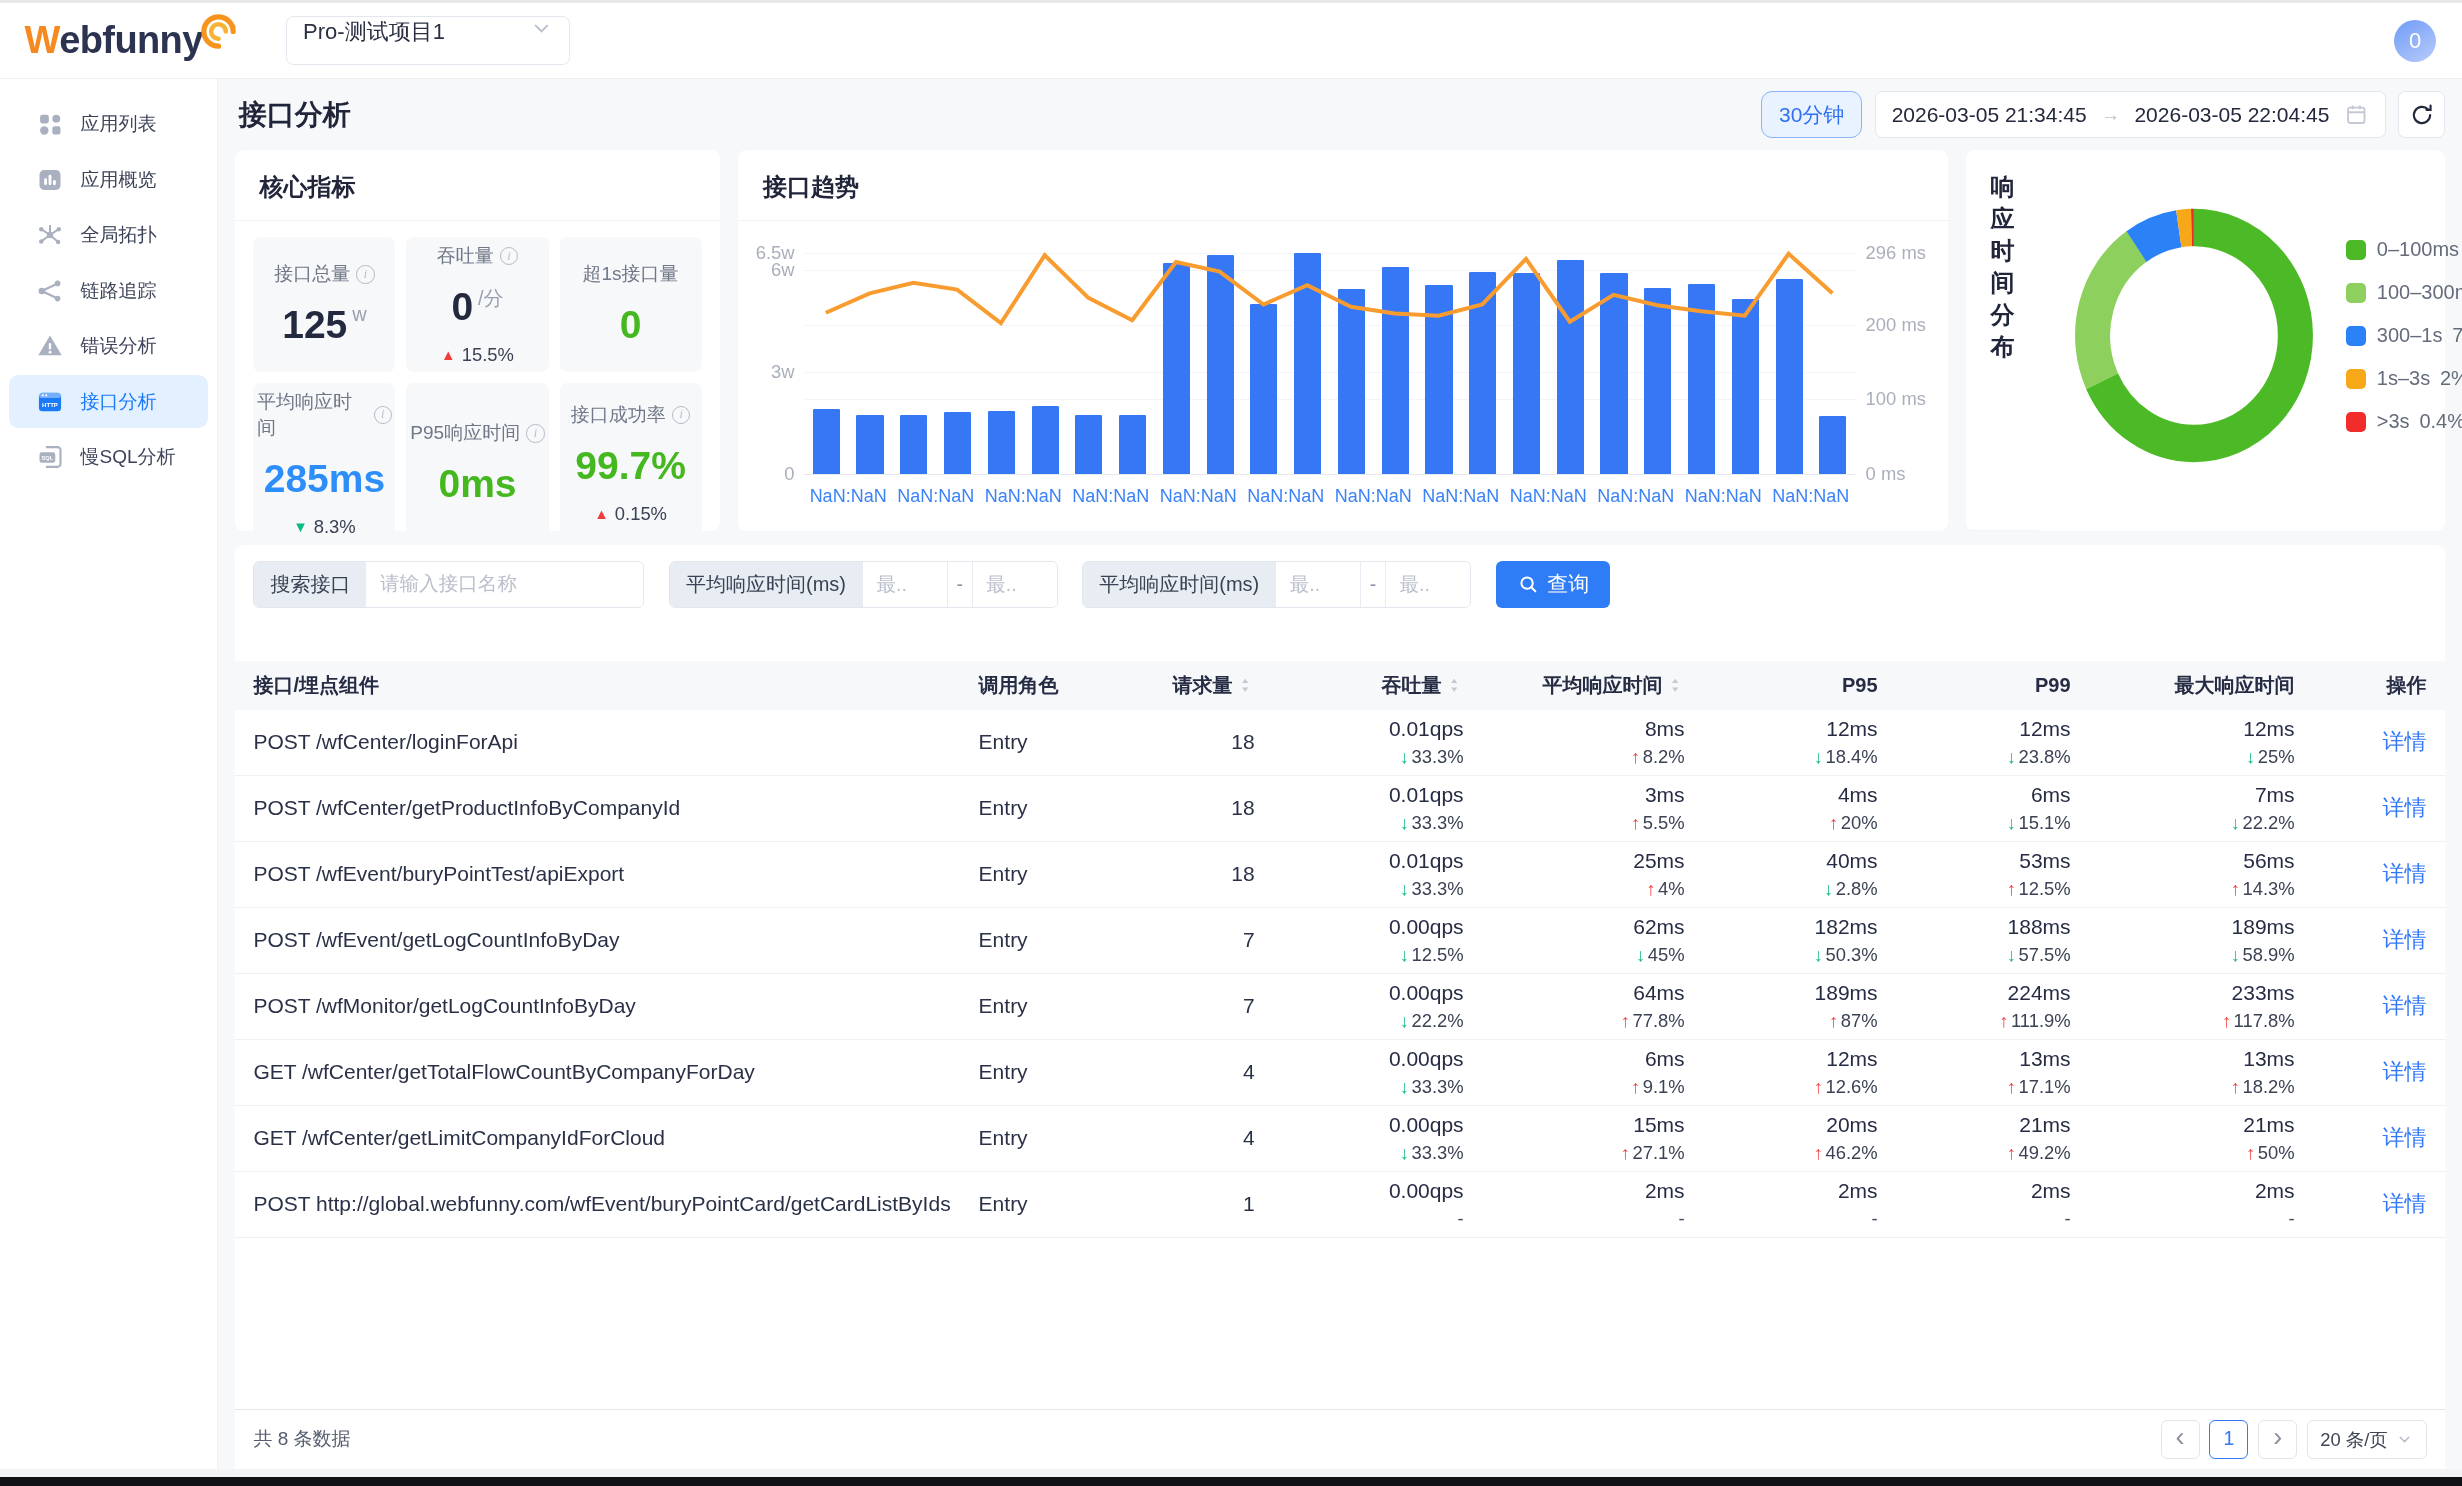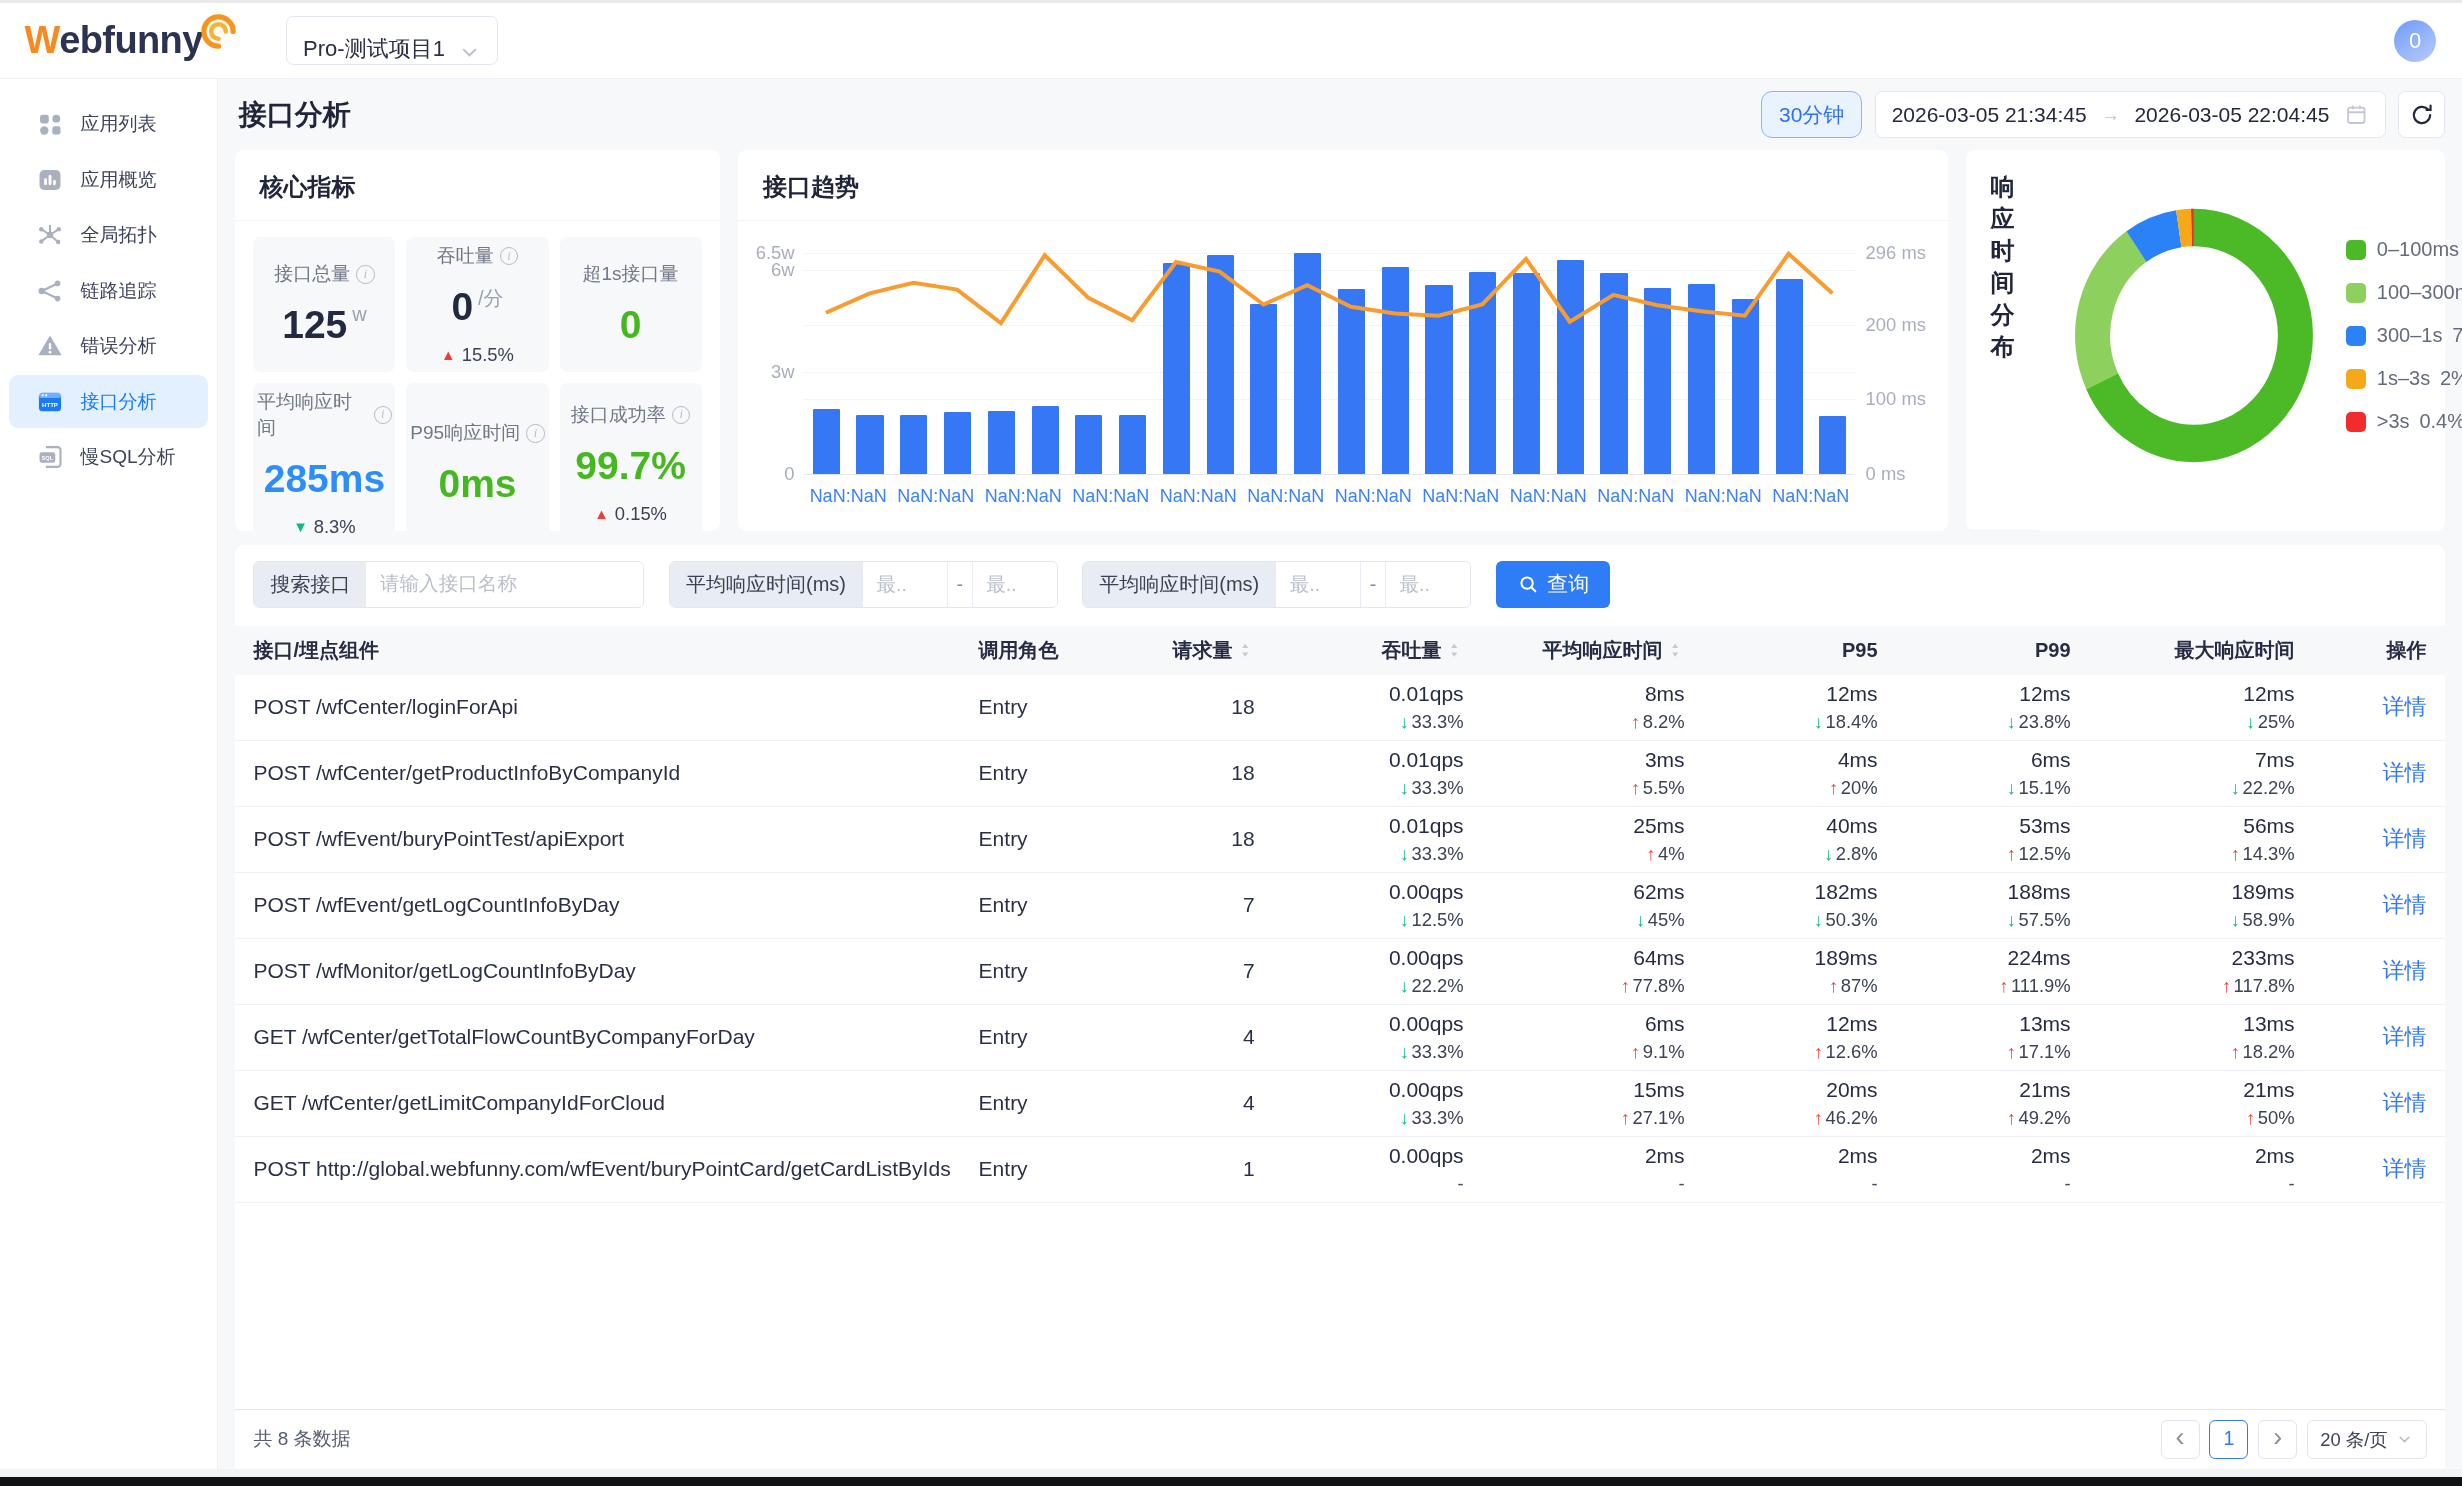--- a/index.html
+++ b/index.html
@@ -5,21 +5,21 @@
   html,body{margin:0;padding:0;background:#e9eaec;}
   *{box-sizing:border-box;font-family:"Liberation Sans","DejaVu Sans",sans-serif;}
   .screen{position:relative;width:2462px;height:1487px;background:#f7f8fa;overflow:hidden;}
   
   .topbar{position:absolute;top:0;left:0;right:0;height:79px;background:#fff;border-top:3.7px solid #e8e9eb;border-bottom:1.2px solid #eef0f3;display:flex;align-items:center;z-index:5;}
   .logo{display:flex;align-items:center;margin-left:24.6px;cursor:pointer;}
   .logo-text{font-size:38px;font-weight:800;letter-spacing:-0.6px;}
   .logo-w{color:#f6891f;}
   .logo-rest{color:#2b3350;}
   .logo .icn svg{width:39px;height:39px;margin-left:-3.7px;margin-top:-18.4px;}
-  .project-select{margin-left:48px;width:212px;height:49px;border:1.2px solid #e3e6ec;border-radius:7.4px;display:flex;align-items:flex-end;justify-content:space-between;padding:0 16px;background:#fff;cursor:pointer;}
+  .project-select{margin-left:48px;width:284px;height:49px;border:1.2px solid #e3e6ec;border-radius:7.4px;display:flex;align-items:flex-start;justify-content:space-between;padding:0 16px;background:#fff;cursor:pointer;}
   .project-select span{font-size:22px;color:#2a3042;}
   .project-select .icn svg{width:23px;height:23px;color:#b9bfca;}
   .avatar{position:absolute;right:26px;top:50%;transform:translateY(-50%);width:42px;height:42px;border-radius:50%;background:linear-gradient(145deg,#6f9bf7,#b9ccfb);color:#fff;font-size:22px;display:flex;align-items:center;justify-content:center;cursor:pointer;}
   
   .sidebar{position:absolute;top:79px;left:0;bottom:18.4px;width:218px;background:#fff;border-right:1.2px solid #eef0f3;padding-top:16px;z-index:4;}
   .nav-item{height:53px;margin:2.5px 8.6px;display:flex;align-items:center;padding-left:27px;border-radius:9.8px;cursor:pointer;color:#3d4459;}
   .nav-item .icn{color:#a9b0c0;}
   .nav-item .icn svg{width:28px;height:28px;display:block;}
   .nav-label{font-size:19px;margin-left:17px;}
   .nav-item.active{background:#e3f0ff;color:#1a7af8;}
@@ -67,21 +67,21 @@
   .xlabels span{flex:1;text-align:center;font-size:18px;color:#3b82f6;}
   
   .card-donut{width:479px;display:flex;}
   .donut-body{flex:1;display:flex;align-items:center;padding:6.1px 22px 16px 24.6px;}
   .legend{margin-left:22px;display:flex;flex-direction:column;gap:20px;}
   .lg-row{display:flex;align-items:center;}
   .lg-swatch{width:20px;height:20px;border-radius:4.9px;flex:none;}
   .lg-label{font-size:20px;color:#646c7b;margin-left:11px;white-space:nowrap;}
   .lg-pct{font-size:20px;color:#646c7b;margin-left:9.8px;}
   
-  .table-card{flex:1;margin:13.5px 0 0;display:flex;flex-direction:column;border-radius:8.6px 8.6px 0 0;}
+  .table-card{flex:1;margin:13.5px 0 0;display:flex;flex-direction:column;border-radius:8.6px 8.6px 0 0;gap:35px;}
   .filter-bar{display:flex;align-items:center;gap:24.6px;padding:16px 18.4px 18.4px;}
   .f-group{display:flex;align-items:stretch;border:1.2px solid #e3e6ec;border-radius:6.1px;overflow:hidden;height:47px;background:#fff;}
   .f-label{background:#e8ecf3;display:flex;align-items:center;padding:0 16px;font-size:20px;color:#3a4254;white-space:nowrap;}
   .f-group input{border:none;outline:none;font-size:19.6px;padding:0 13.5px;color:#2a3042;}
   .f-group input::placeholder{color:#b9bfcb;}
   .inp-search{width:277px;font-family:Liberation Serif, serif;}
   .inp-sm{width:85px;border-left:1.2px solid #e8ebf1 !important;}
   .f-dash{display:flex;align-items:center;padding:0 8.6px;color:#8a90a0;font-size:19.6px;border-left:1.2px solid #e8ebf1;}
   .inp-sm2{border-left:1.2px solid #e8ebf1 !important;}
   .query-btn{height:47px;border:none;border-radius:6.1px;background:#2e7cf6;color:#fff;font-size:21px;display:flex;align-items:center;gap:8.6px;padding:0 21px;cursor:pointer;}

